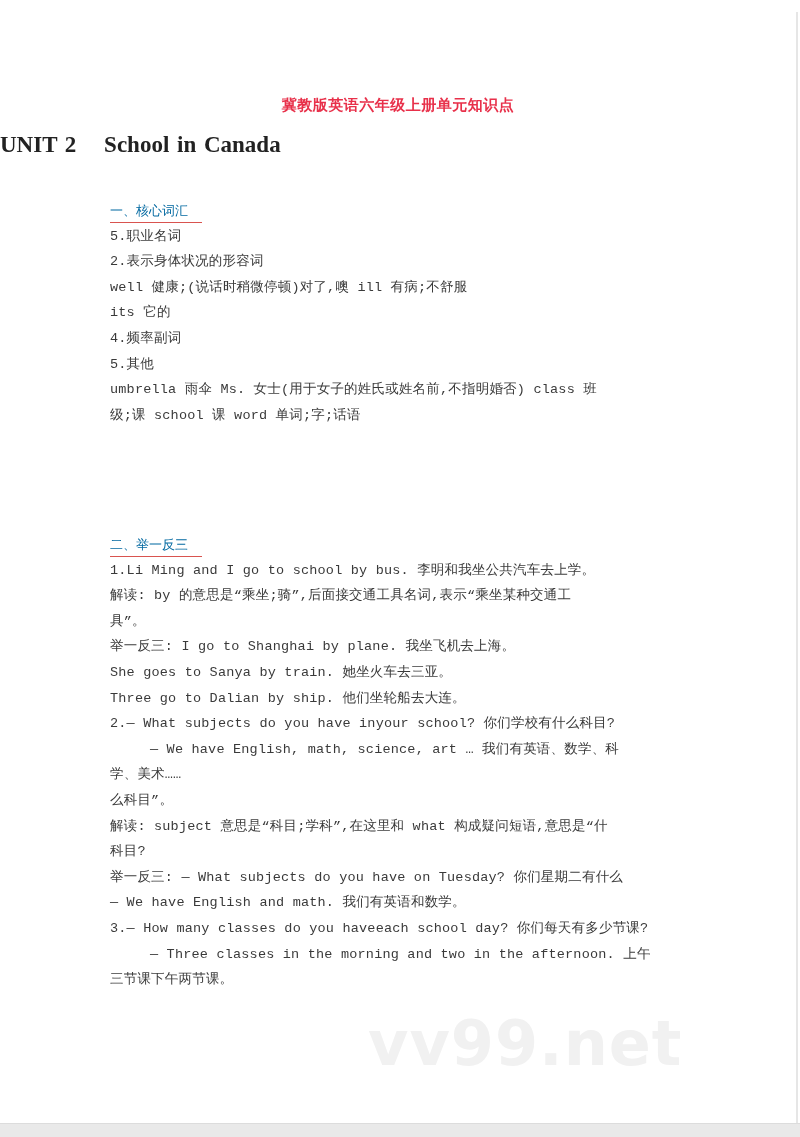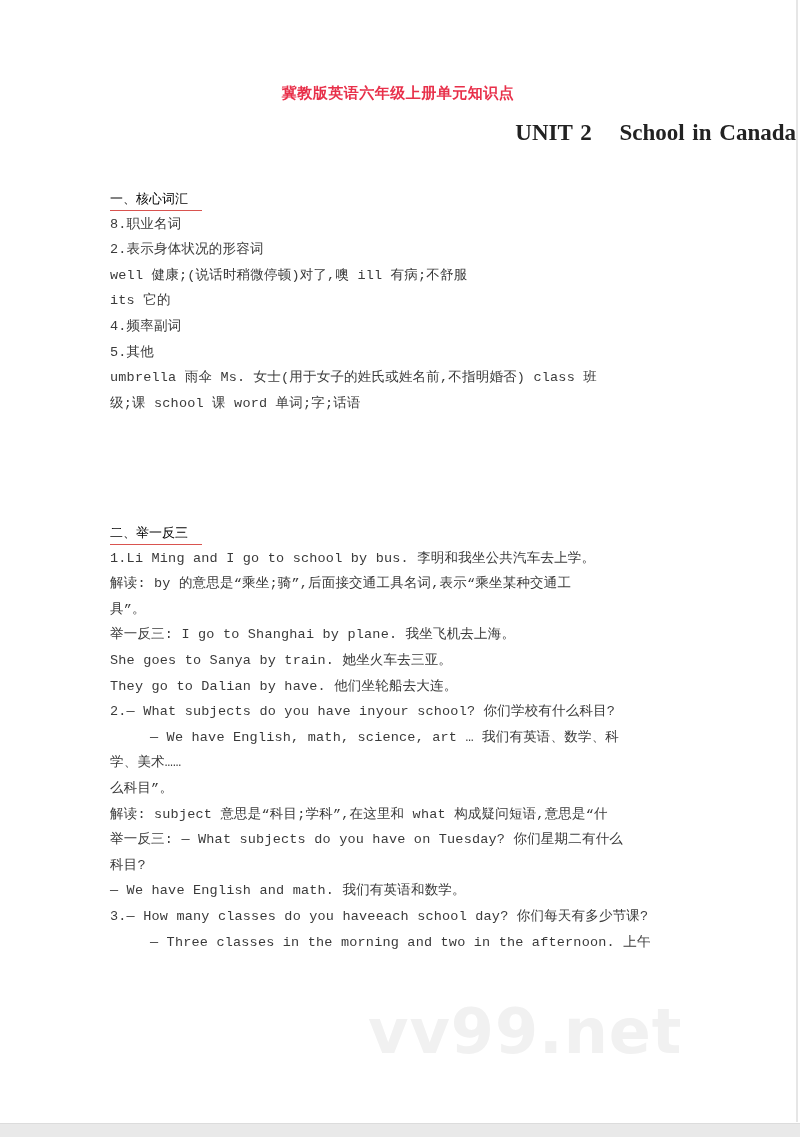--- a/index.html
+++ b/index.html
@@ -11,21 +11,21 @@
       width: 800px;
       height: 1137px;
       position: relative;
       overflow: hidden;
       font-family: "DejaVu Serif", "Liberation Serif", serif;
       color: #333333;
     }
     .page {
       position: absolute;
       left: 0;
-      top: 0;
+      top: 12px;
       width: 796px;
       height: 1122px;
       background: #ffffff;
       border-right: 2px solid #e6e6e6;
     }
     .bottom-band {
       position: absolute;
       left: 0;
       top: 1123px;
       width: 800px;
@@ -43,41 +43,41 @@
       font-weight: bold;
       font-size: 15px;
       color: #e8304a;
       letter-spacing: 0.5px;
     }
     .doc-title {
       position: absolute;
       top: 120px;
       left: 0;
       width: 796px;
-      text-align: right;
+      text-align: left;
       font-family: "Liberation Serif", "DejaVu Serif", serif;
       font-weight: bold;
       font-size: 23px;
       color: #222222;
       word-spacing: 2px;
     }
     .doc-title .unit { margin-right: 20px; }
     .content {
       position: absolute;
       left: 110px;
       width: 570px;
       font-size: 13.5px;
       line-height: 25.6px;
       color: #3a3a3a;
     }
     .section-1 { top: 186px; }
     .section-2 { top: 520px; }
     .section-heading {
       display: inline-block;
-      color: #000000;
+      color: #0369a1;
       font-family: "DejaVu Sans", "Liberation Sans", sans-serif;
       font-size: 13px;
       line-height: 22px;
       border-bottom: 1px solid #d9534f;
       padding-right: 14px;
       margin-bottom: 0;
     }
     .line {
       display: block;
       white-space: nowrap;
@@ -104,46 +104,47 @@
 
   <div class="doc-subtitle">冀教版英语六年级上册单元知识点</div>
 
   <div class="doc-title">
     <span class="unit">UNIT 2</span>
     <span>School in Canada</span>
   </div>
 
   <div class="content section-1">
     <div class="section-heading">一、核心词汇</div>
-    <span class="line">8.职业名词</span>
+    <span class="line">5.职业名词</span>
     <span class="line">2.表示身体状况的形容词</span>
     <span class="line">well 健康;(说话时稍微停顿)对了,噢  ill 有病;不舒服</span>
     <span class="line">its 它的</span>
     <span class="line">4.频率副词</span>
     <span class="line">5.其他</span>
     <span class="line">umbrella 雨伞  Ms. 女士(用于女子的姓氏或姓名前,不指明婚否)  class 班</span>
     <span class="line">级;课  school 课  word 单词;字;话语</span>
   </div>
 
   <div class="content section-2">
     <div class="section-heading">二、举一反三</div>
     <span class="line">1.Li Ming and I go to school by bus. 李明和我坐公共汽车去上学。</span>
     <span class="line">解读: by 的意思是“乘坐;骑”,后面接交通工具名词,表示“乘坐某种交通工</span>
     <span class="line">具”。</span>
     <span class="line">举一反三: I go to Shanghai by plane. 我坐飞机去上海。</span>
     <span class="line">She goes to Sanya by train. 她坐火车去三亚。</span>
-    <span class="line">They go to Dalian by have. 他们坐轮船去大连。</span>
+    <span class="line">Three go to Dalian by ship. 他们坐轮船去大连。</span>
     <span class="line">2.— What subjects do you have inyour school? 你们学校有什么科目?</span>
     <span class="line indent">— We have English, math, science, art … 我们有英语、数学、科</span>
     <span class="line">学、美术……</span>
     <span class="line">么科目”。</span>
     <span class="line">解读: subject 意思是“科目;学科”,在这里和 what 构成疑问短语,意思是“什</span>
+    <span class="line">科目?</span>
     <span class="line">举一反三: — What subjects do you have on Tuesday? 你们星期二有什么</span>
-    <span class="line">科目?</span>
     <span class="line">— We have English and math. 我们有英语和数学。</span>
     <span class="line">3.— How many classes do you haveeach school day? 你们每天有多少节课?</span>
     <span class="line indent">— Three classes in the morning and two in the afternoon. 上午</span>
+    <span class="line">三节课下午两节课。</span>
   </div>
 
   <div class="watermark">vv99.net</div>
 </div>
 
 <div class="bottom-band"></div>
 
 </body></html>

